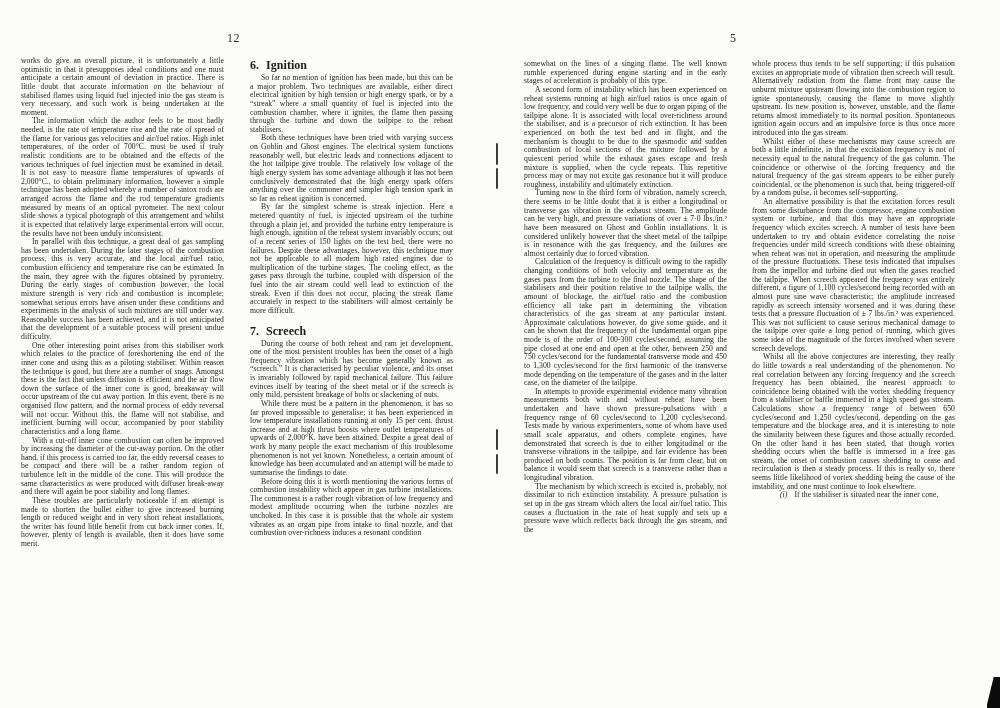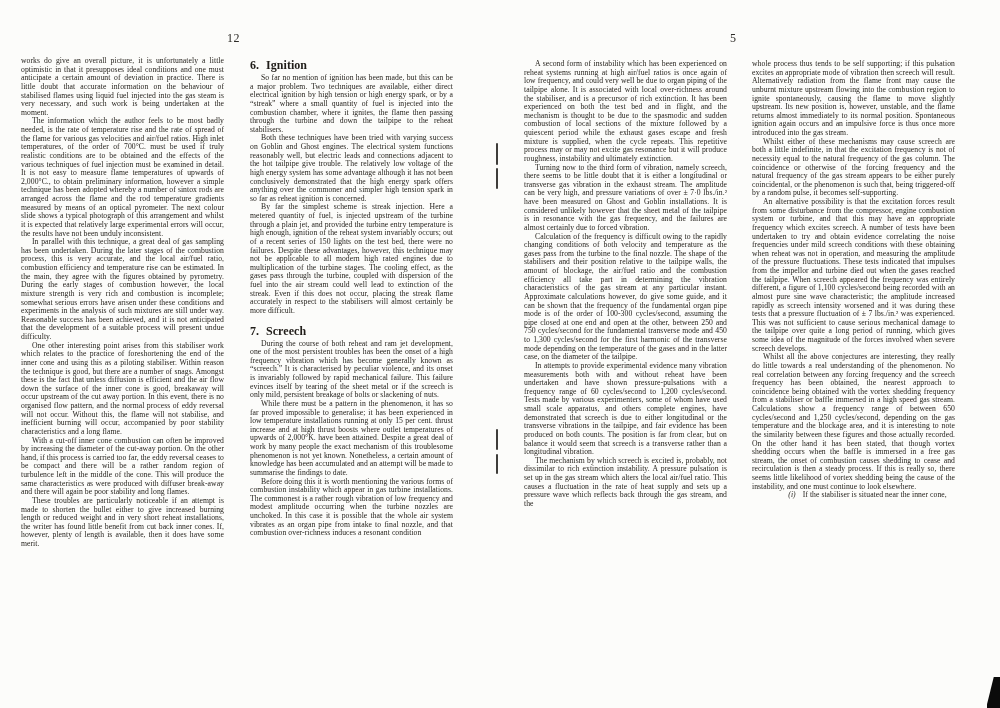--- a/index.html
+++ b/index.html
@@ -25,21 +25,21 @@
   #p13c2{left:752px;top:60px;}
   .col p{margin:0;text-indent:11px;}
   .col p.cont{text-indent:0;font-family:Liberation Serif, serif;}
   .sec{
     font-size:12px;font-weight:700;line-height:12px;
     margin:0 0 3px 0;text-align:left;color:#201d19;
   }
   .sec .num{display:inline-block;min-width:16px;}
   .sec-screech{margin-top:9px;}
   .list-item{
-    margin:1px 0 0 0;padding-left:17px;text-indent:0;text-align:center;
+    margin:1px 0 0 0;padding-left:17px;text-indent:0;text-align:left;
   }
   .list-item .marker{font-style:italic;padding-right:7px;}
   .margin-mark{
     position:absolute;left:496px;width:2px;background:#3f3d3a;border-radius:1px;
   }
   .mm1{top:143px;height:22px;}
   .mm2{top:168px;height:21px;}
   .mm3{top:429px;height:21px;}
   .mm4{top:454px;height:20px;}
   .corner-artifact{
@@ -67,20 +67,21 @@
   <p>So far no mention of ignition has been made, but this can be a major problem.   Two techniques are available, either direct electrical ignition by high tension or high energy spark, or by a “streak” where a small quantity of fuel is injected into the combustion chamber, where it ignites, the flame then passing through the turbine and down the tailpipe to the reheat stabilisers.</p>
   <p>Both these techniques have been tried with varying success on Goblin and Ghost engines.  The electrical system functions reasonably well, but electric leads and connections adjacent to the hot tailpipe give trouble. The relatively low voltage of the high energy system has some advantage although it has not been conclusively demonstrated that the high energy spark offers anything over the commoner and simpler high tension spark in so far as reheat ignition is concerned.</p>
   <p>By far the simplest scheme is streak injection. Here a metered quantity of fuel, is injected upstream of the turbine through a plain jet, and provided the turbine entry temperature is high enough, ignition of the reheat system invariably occurs; out of a recent series of 150 lights on the test bed, there were no failures.  Despite these advantages, however, this technique may not be applicable to all modern high rated engines due to multiplication of the turbine stages.  The cooling effect, as the gases pass through the turbine, coupled with dispersion of the fuel into the air stream could well lead to extinction of the streak.  Even if this does not occur, placing the streak flame accurately in respect to the stabilisers will almost certainly be more difficult.</p>
   <h3 class="sec sec-screech"><span class="num">7.</span><span>Screech</span></h3>
   <p>During the course of both reheat and ram jet development, one of the most persistent troubles has been the onset of a high frequency vibration which has become generally known as “screech.”  It is characterised by peculiar violence, and its onset is invariably followed by rapid mechanical failure.  This failure evinces itself by tearing of the sheet metal or if the screech is only mild, persistent breakage of bolts or slackening of nuts.</p>
   <p>While there must be a pattern in the phenomenon, it has so far proved impossible to generalise; it has been experienced in low temperature installations running at only 15 per cent. thrust increase and at high thrust boosts where outlet temperatures of upwards of 2,000°K. have been attained. Despite a great deal of work by many people the exact mechanism of this troublesome phenomenon is not yet known.  Nonetheless, a certain amount of knowledge has been accumulated and an attempt will be made to summarise the findings to date.</p>
   <p>Before doing this it is worth mentioning the various forms of combustion instability which appear in gas turbine installations.  The commonest is a rather rough vibration of low frequency and modest amplitude occurring when the turbine nozzles are unchoked.  In this case it is possible that the whole air system vibrates as an organ pipe from intake to final nozzle, and that combustion over-richness induces a resonant condition</p>
 </div>
 
 <div class="col" id="p13c1">
+  <p class="cont">somewhat on the lines of a singing flame.  The well known rumble experienced during engine starting and in the early stages of acceleration is probably of this type.</p>
   <p>A second form of instability which has been experienced on reheat systems running at high air/fuel ratios is once again of low frequency, and could very well be due to organ piping of the tailpipe alone. It is associated with local over-richness around the stabiliser, and is a precursor of rich extinction. It has been experienced on both the test bed and in flight, and the mechanism is thought to be due to the spasmodic and sudden combustion of local sections of the mixture followed by a quiescent period while the exhaust gases escape and fresh mixture is supplied, when the cycle repeats.  This repetitive process may or may not excite gas resonance but it will produce roughness, instability and ultimately extinction.</p>
   <p>Turning now to the third form of vibration, namely screech, there seems to be little doubt that it is either a longitudinal or transverse gas vibration in the exhaust stream.  The amplitude can be very high, and pressure variations of over ± 7·0 lbs./in.² have been measured on Ghost and Goblin installations.  It is considered unlikely however that the sheet metal of the tailpipe is in resonance with the gas frequency, and the failures are almost certainly due to forced vibration.</p>
   <p>Calculation of the frequency is difficult owing to the rapidly changing conditions of both velocity and temperature as the gases pass from the turbine to the final nozzle.  The shape of the stabilisers and their position relative to the tailpipe walls, the amount of blockage, the air/fuel ratio and the combustion efficiency all take part in determining the vibration characteristics of the gas stream at any particular instant.  Approximate calculations however, do give some guide, and it can be shown that the frequency of the fundamental organ pipe mode is of the order of 100-300 cycles/second, assuming the pipe closed at one end and open at the other, between 250 and 750 cycles/second for the fundamental transverse mode and 450 to 1,300 cycles/second for the first harmonic of the transverse mode depending on the temperature of the gases and in the latter case, on the diameter of the tailpipe.</p>
   <p>In attempts to provide experimental evidence many vibration measurements both with and without reheat have been undertaken and have shown pressure-pulsations with a frequency range of 60 cycles/second to 1,200 cycles/second.  Tests made by various experimenters, some of whom have used small scale apparatus, and others complete engines, have demonstrated that screech is due to either longitudinal or the transverse vibrations in the tailpipe, and fair evidence has been produced on both counts. The position is far from clear, but on balance it would seem that screech is a transverse rather than a longitudinal vibration.</p>
   <p>The mechanism by which screech is excited is, probably, not dissimilar to rich extinction instability.  A pressure pulsation is set up in the gas stream which alters the local air/fuel ratio.  This causes a fluctuation in the rate of heat supply and sets up a pressure wave which reflects back through the gas stream, and the</p>
 </div>
 
 <div class="col" id="p13c2">
   <p class="cont">whole process thus tends to be self supporting; if this pulsation excites an appropriate mode of vibration then screech will result.  Alternatively radiation from the flame front may cause the unburnt mixture upstream flowing into the combustion region to ignite spontaneously, causing the flame to move slightly upstream. Its new position is, however, unstable, and the flame returns almost immediately to its normal position. Spontaneous ignition again occurs and an impulsive force is thus once more introduced into the gas stream.</p>
   <p>Whilst either of these mechanisms may cause screech are both a little indefinite, in that the excitation frequency is not of necessity equal to the natural frequency of the gas column.  The coincidence or otherwise of the forcing frequency and the natural frequency of the gas stream appears to be either purely coincidental, or the phenomenon is such that, being triggered-off by a random pulse, it becomes self-supporting.</p>

